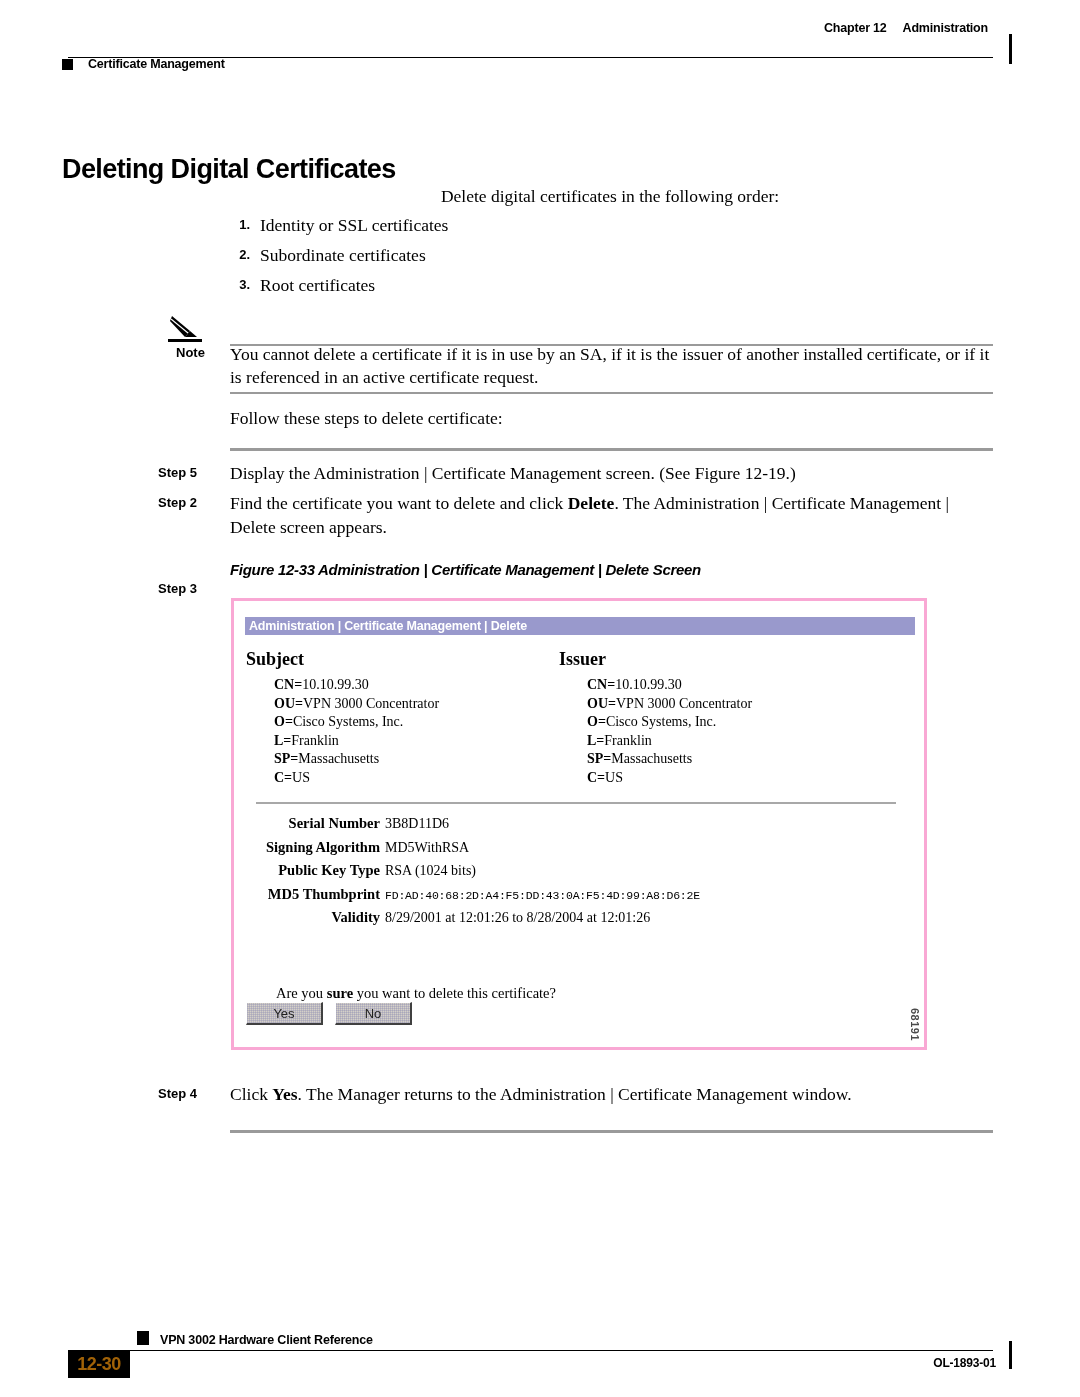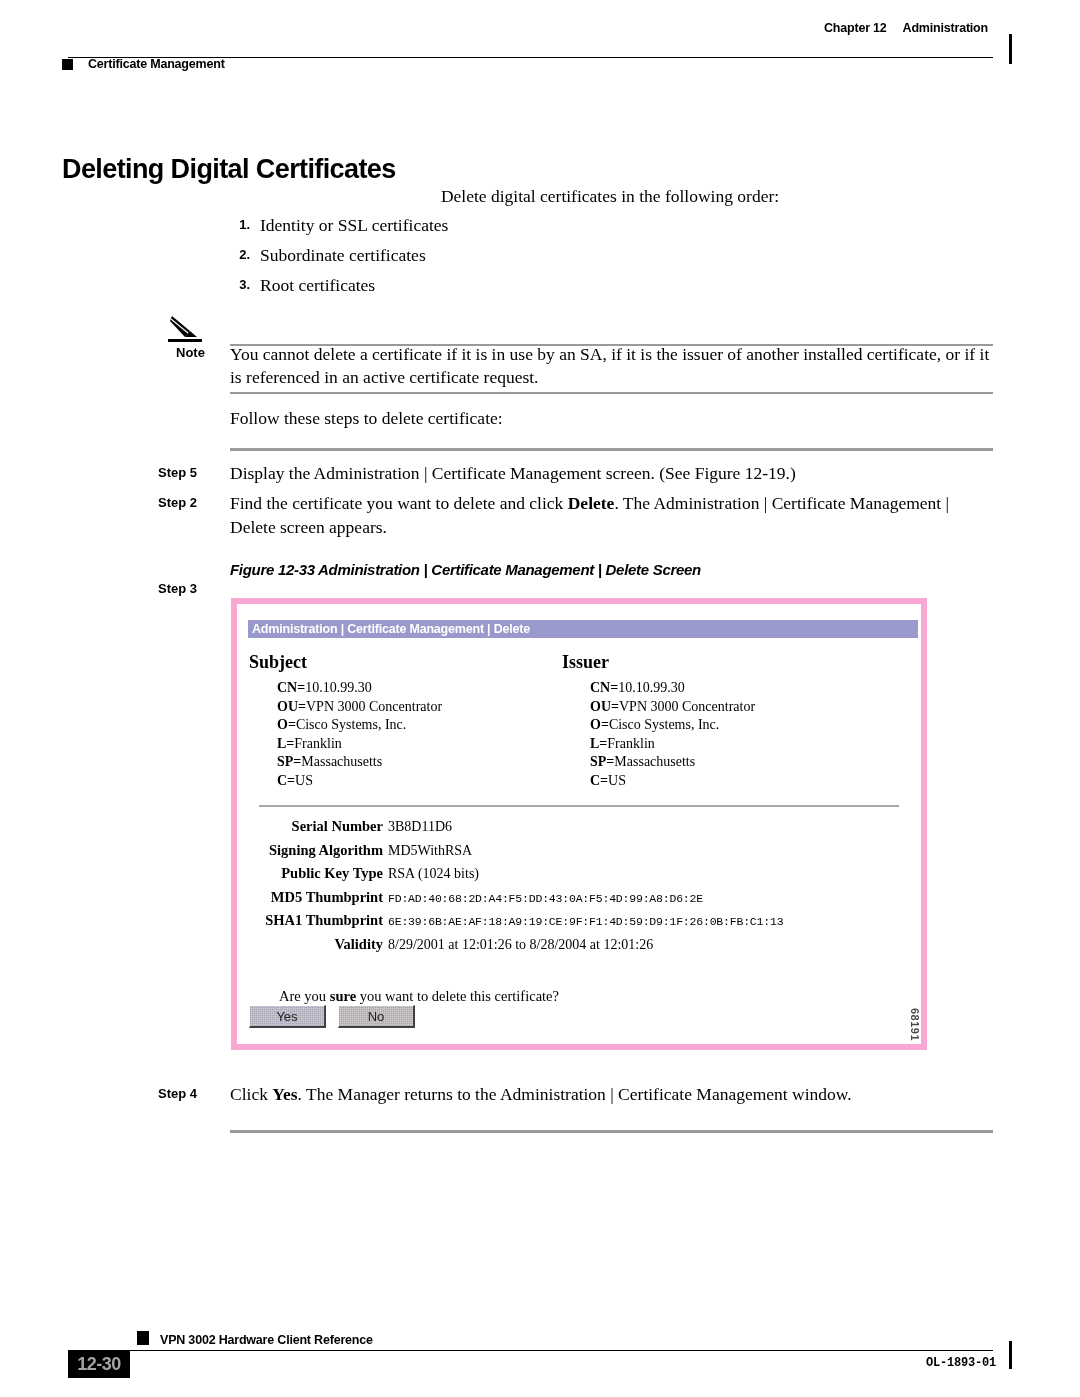--- a/index.html
+++ b/index.html
@@ -224,21 +224,21 @@
     white-space: nowrap;
   }
 
   
   .figure-box {
     position: absolute;
     left: 231px;
     top: 598px;
     width: 696px;
     height: 452px;
-    border: 6px solid #f9a8d4;
+    border: 3px solid #f9a8d4;
     background: #ffffff;
     box-sizing: border-box;
   }
   .fig-number {
     position: absolute;
     left: 921px;
     top: 1008px;
     font-family: "Liberation Sans", sans-serif;
     font-size: 11px;
     font-weight: bold;
@@ -397,34 +397,34 @@
     height: 28px;
     background: #000000;
   }
   .footer-pagenum {
     position: absolute;
     left: 68px;
     top: 1350px;
     width: 62px;
     height: 28px;
     background: #000000;
-    color: #a3a3a3;
+    color: #a16207;
     font-family: "Liberation Sans", sans-serif;
     font-weight: bold;
     font-size: 18px;
     display: flex;
     align-items: center;
     justify-content: center;
     letter-spacing: -0.5px;
   }
   .footer-docid {
     position: absolute;
     right: 84px;
     top: 1356px;
-    font-family: Liberation Mono, monospace;
+    font-family: Liberation Sans, sans-serif;
     font-weight: bold;
     font-size: 12px;
     letter-spacing: -0.2px;
     white-space: nowrap;
   }
 </style>
 </head>
 <body>
 
 <div class="page-header">
@@ -529,24 +529,20 @@
     </div>
     <div class="detail-row">
       <div class="detail-key">Public Key Type</div>
       <div class="detail-val">RSA (1024 bits)</div>
     </div>
     <div class="detail-row">
       <div class="detail-key">MD5 Thumbprint</div>
       <div class="detail-val mono">FD:AD:40:68:2D:A4:F5:DD:43:0A:F5:4D:99:A8:D6:2E</div>
     </div>
     <div class="detail-row">
-      <div class="detail-key">SHA1 Thumbprint</div>
-      <div class="detail-val mono">6E:39:6B:AE:AF:18:A9:19:CE:9F:F1:4D:59:D9:1F:26:0B:FB:C1:13</div>
-    </div>
-    <div class="detail-row">
       <div class="detail-key">Validity</div>
       <div class="detail-val">8/29/2001 at 12:01:26 to 8/28/2004 at 12:01:26</div>
     </div>
   </div>
 
   <div class="confirm-q"><span>Are you </span><b>sure</b><span> you want to delete this certificate?</span></div>
 
   <div class="btn-row">
     <div class="win-btn">Yes</div>
     <div class="win-btn">No</div>

